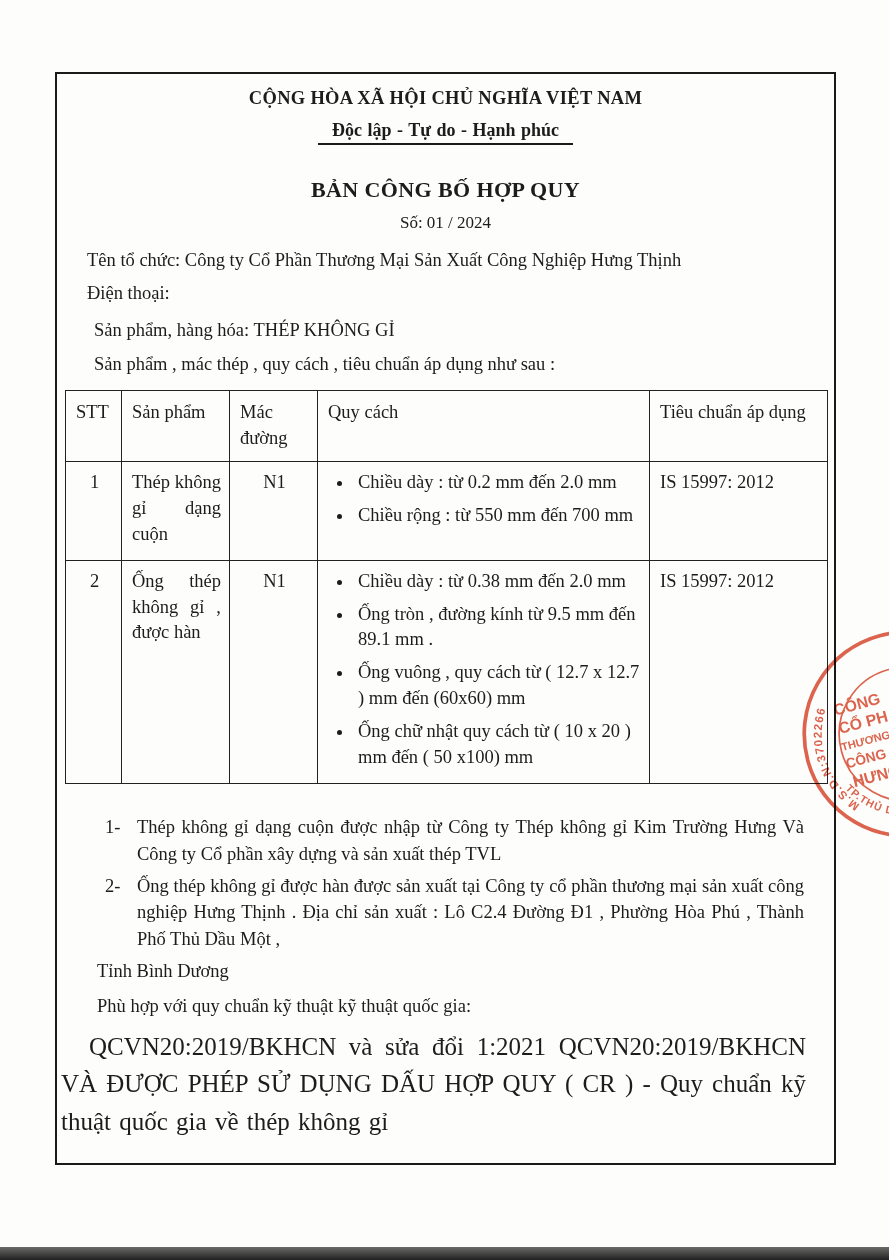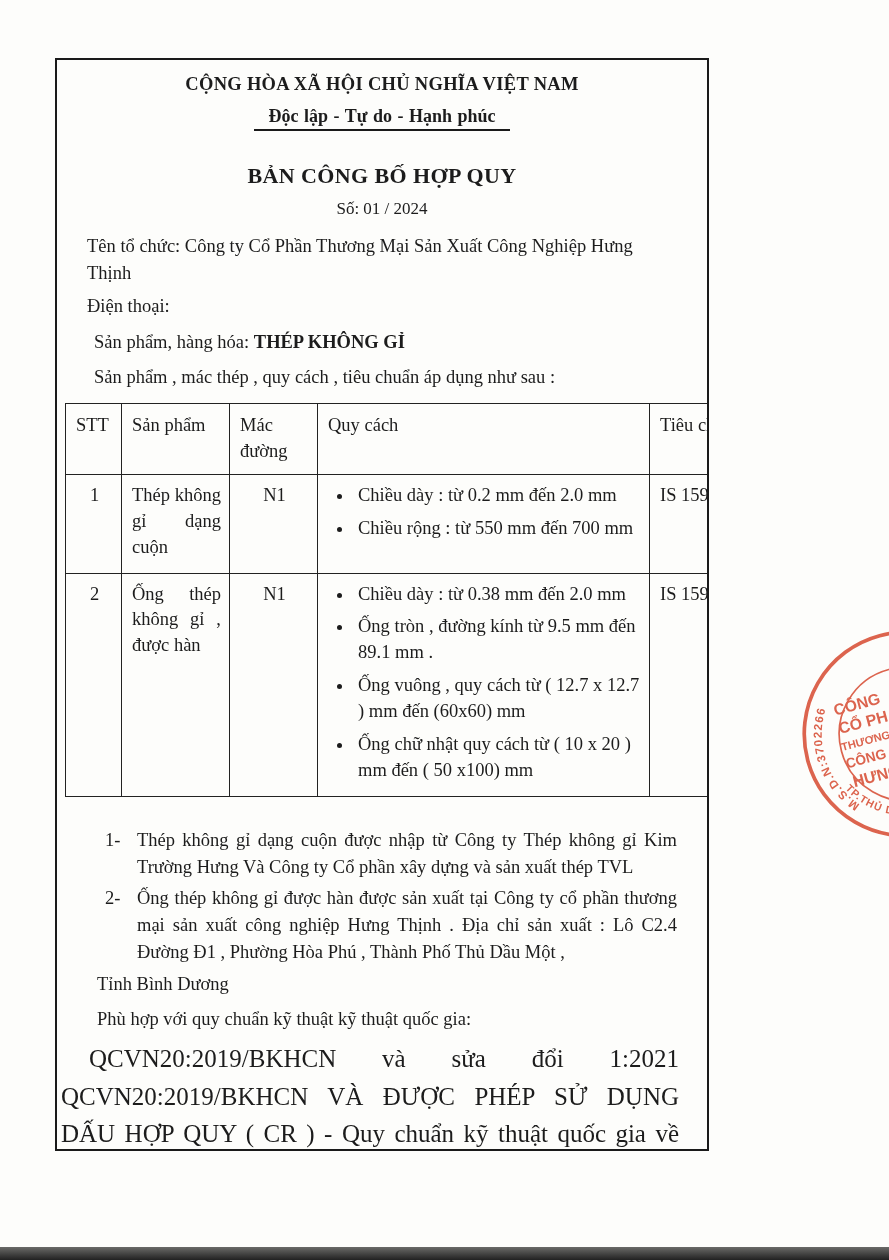--- a/index.html
+++ b/index.html
@@ -5,42 +5,42 @@
   * { margin:0; padding:0; box-sizing:border-box; }
   html,body { width:889px; height:1260px; }
   body {
     position:relative;
     background:#fdfdfb;
     font-family:"Liberation Serif","DejaVu Serif",serif;
     color:#1c1c1c;
     overflow:hidden;
   }
   .page-frame {
-    position:absolute; left:55px; top:58px;
-    width:654px; height:1093px;
+    position:absolute; left:55px; top:72px;
+    width:781px; height:1093px;
     border:2.5px solid #1a1a1a;
     padding:14px 30px 16px 30px;
     overflow:hidden;
   }
   .national-title { text-align:center; font-weight:bold; font-size:18.5px; letter-spacing:.3px; }
   .motto-wrap { text-align:center; margin-top:3px; }
   .motto {
     display:inline-block; font-weight:bold; font-size:18px;
     padding:0 14px 2px 14px; border-bottom:2px solid #1a1a1a; word-spacing:1px;margin-top:8px;
   }
   .doc-title { text-align:center; font-weight:bold; font-size:22px; letter-spacing:.4px; margin-top:32px; }
   .doc-number { text-align:center; font-size:17px; margin-top:10px; }
   .line { font-size:18.5px; line-height:1.45; }
   .p-org { margin-top:14px; }
   .p-addr { margin-top:2px; }
   .p-phone { margin-top:6px; }
   .p-product { margin-top:10px; padding-left:7px; }
   .p-brand { margin-top:4px; padding-left:7px; }
   .p-intro { margin-top:8px; padding-left:7px; }
-  .bold { font-weight:bold; }
+  .bold { font-weight:normal; }
 
   table.spec-table {
     border-collapse:collapse; table-layout:fixed;
     margin:12px 0 17px -22px;
     width:calc(100% + 46px);
     font-size:18.5px;
   }
   .spec-table th, .spec-table td {
     border:1.5px solid #222; vertical-align:top;
     padding:8px 8px 12px 10px; line-height:1.4;

